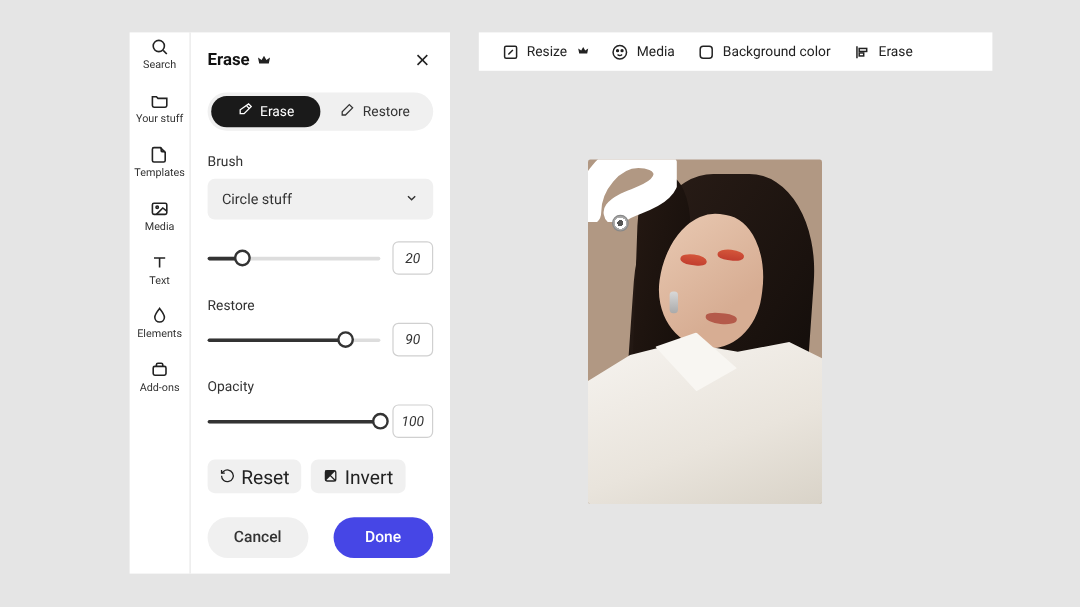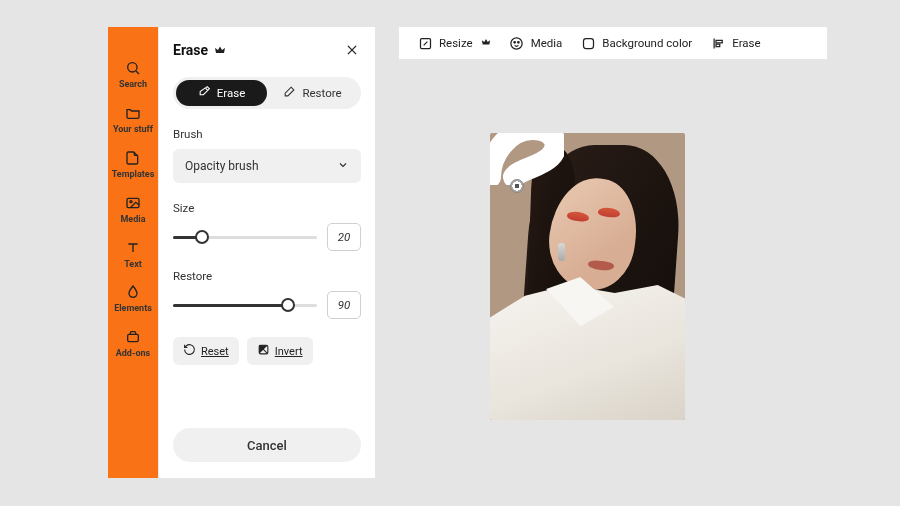--- a/index.html
+++ b/index.html
@@ -1,21 +1,21 @@
 <!DOCTYPE html>
 <html><head>
 <meta charset="utf-8">
 <style>
   * { box-sizing: border-box; margin: 0; padding: 0; font-family: -apple-system, BlinkMacSystemFont, "Segoe UI", Roboto, Helvetica, Arial, sans-serif; }
   body { background: #e5e5e5; width: 900px; height: 506px; overflow: hidden; position: relative; }
 
   .app { position: absolute; top: 27px; left: 108px; display: flex; height: 451px; }
 
   
-  .sidebar { width: 50px; background: #f97316; display: flex; flex-direction: column; align-items: center; padding-top: 32px; gap: 14px; font-weight: bold; }
+  .sidebar { width: 50px; background: #ffffff; display: flex; flex-direction: column; align-items: center; padding-top: 3px; gap: 14px; }
   .sidebar-item { display: flex; flex-direction: column; align-items: center; gap: 3px; cursor: pointer; width: 50px; }
   .sidebar-item .icon { width: 18px; height: 18px; display:flex; align-items:center; justify-content:center; color:#222; }
   .sidebar-item .label { font-size: 9px; color: #333; text-align: center; line-height: 1.1; }
 
   
   .panel { width: 217px; background: #fff; border-left: 1px solid #eaeaea; padding: 14px 14px 16px 14px; display: flex; flex-direction: column; }
   .panel-header { display:flex; align-items:center; justify-content:space-between; margin-bottom: 18px; }
   .panel-title-wrap { display:flex; align-items:center; gap:6px; }
   .panel-title { font-size: 14px; font-weight: 700; color:#111; }
   .premium-badge { width:12px; height:12px; display:flex; align-items:center; justify-content:center; }
@@ -31,21 +31,21 @@
   .dropdown { width:100%; height:34px; background:#f0f0f0; border:none; border-radius:6px; display:flex; align-items:center; justify-content:space-between; padding:0 12px; font-size:12px; color:#333; cursor:pointer; }
 
   .slider-row { display:flex; align-items:center; gap:10px;font-style:italic; }
   .slider-track { flex:1; position:relative; height:18px; display:flex; align-items:center; }
   .track-bg { position:absolute; height:3px; width:100%; background:#ddd; border-radius:2px; }
   .track-fill { position:absolute; height:3px; background:#333; border-radius:2px; left:0; }
   .slider-thumb { position:absolute; width:14px; height:14px; background:#fff; border:2px solid #333; border-radius:50%; transform:translateX(-50%); cursor:grab; }
   .slider-value { width:34px; height:28px; border:1px solid #d0d0d0; border-radius:5px; font-size:11.5px; display:flex; align-items:center; justify-content:center; color:#333; }
 
   .small-btns { display:flex; gap:8px; margin-bottom: 20px; }
-  .small-btn { display:flex; align-items:center; gap:5px; background:#f0f0f0; border-radius:6px; height:28px; padding:0 10px; font-size:11px; color:#222; cursor:pointer;text-decoration:underline; }
+  .small-btn { display:flex; align-items:center; gap:5px; background:#f0f0f0; border-radius:6px; height:28px; padding:0 10px; font-size:16px; color:#222; cursor:pointer; }
 
   .footer-btns { display:flex; gap:21px; margin-top:auto; }
   .btn { flex:1; height:34px; border-radius:20px; display:flex; align-items:center; justify-content:center; font-size:13px; font-weight:500; cursor:pointer; }
   .btn-cancel { background:#f0f0f0; color:#333; }
   .btn-done { background:#4646e6; color:#fff; }
 
   .top-toolbar { position:absolute; top:27px; left:399px; right:73px; height:32px; background:#fff; display:flex; align-items:center; gap:6px; padding: 0 12px; }
   .tool-item { display:flex; align-items:center; gap:6px; font-size:11.5px; color:#222; cursor:pointer; padding:0 6px; height:24px; }
   .tool-icon { width:16px; height:16px; display:flex; align-items:center; justify-content:center; }
 
@@ -168,31 +168,30 @@
               <path d="M15 4l5 5L9 20H4v-5z"></path>
             </svg>
         </span>
         <span>Restore</span>
       </div>
     </div>
 
     <div class="field-group">
       <div class="field-label">Brush</div>
       <div class="dropdown">
-        <span>Opacity brush</span>
+        <span>Circle stuff</span>
         <span>
           <svg width="12" height="12" viewBox="0 0 24 24" fill="none" stroke="currentColor" stroke-width="2.4">
               <polyline points="6 9 12 15 18 9"></polyline>
             </svg>
         </span>
       </div>
     </div>
 
     <div class="field-group">
-      <div class="field-label">Size</div>
       <div class="slider-row">
         <div class="slider-track">
           <div class="track-bg"></div>
           <div class="track-fill" style="width:20%"></div>
           <div class="slider-thumb" style="left:20%"></div>
         </div>
         <div class="slider-value">20</div>
       </div>
     </div>
 
@@ -201,20 +200,31 @@
       <div class="slider-row">
         <div class="slider-track">
           <div class="track-bg"></div>
           <div class="track-fill" style="width:80%"></div>
           <div class="slider-thumb" style="left:80%"></div>
         </div>
         <div class="slider-value">90</div>
       </div>
     </div>
 
+    <div class="field-group">
+      <div class="field-label">Opacity</div>
+      <div class="slider-row">
+        <div class="slider-track">
+          <div class="track-bg"></div>
+          <div class="track-fill" style="width:100%"></div>
+          <div class="slider-thumb" style="left:100%"></div>
+        </div>
+        <div class="slider-value">100</div>
+      </div>
+    </div>
 
     <div class="small-btns">
       <div class="small-btn">
         <span>
           <svg width="13" height="13" viewBox="0 0 24 24" fill="none" stroke="currentColor" stroke-width="2">
               <path d="M3 12a9 9 0 1 0 3-6.7L3 8"></path>
               <polyline points="3 3 3 8 8 8"></polyline>
             </svg>
         </span>
         <span>Reset</span>
@@ -226,20 +236,21 @@
               <path d="M4 4l16 16"></path>
               <path d="M4 20V4h16z" fill="currentColor" stroke="none"></path>
             </svg>
         </span>
         <span>Invert</span>
       </div>
     </div>
 
     <div class="footer-btns">
       <div class="btn btn-cancel">Cancel</div>
+      <div class="btn btn-done">Done</div>
     </div>
   </div>
 </div>
 
 <div class="top-toolbar">
   <div class="tool-item">
     <span class="tool-icon">
       <svg width="15" height="15" viewBox="0 0 24 24" fill="none" stroke="currentColor" stroke-width="2">
           <rect x="4" y="4" width="16" height="16" rx="2"></rect>
           <path d="M9 15l6-6M9 9h0M15 15h0"></path>

